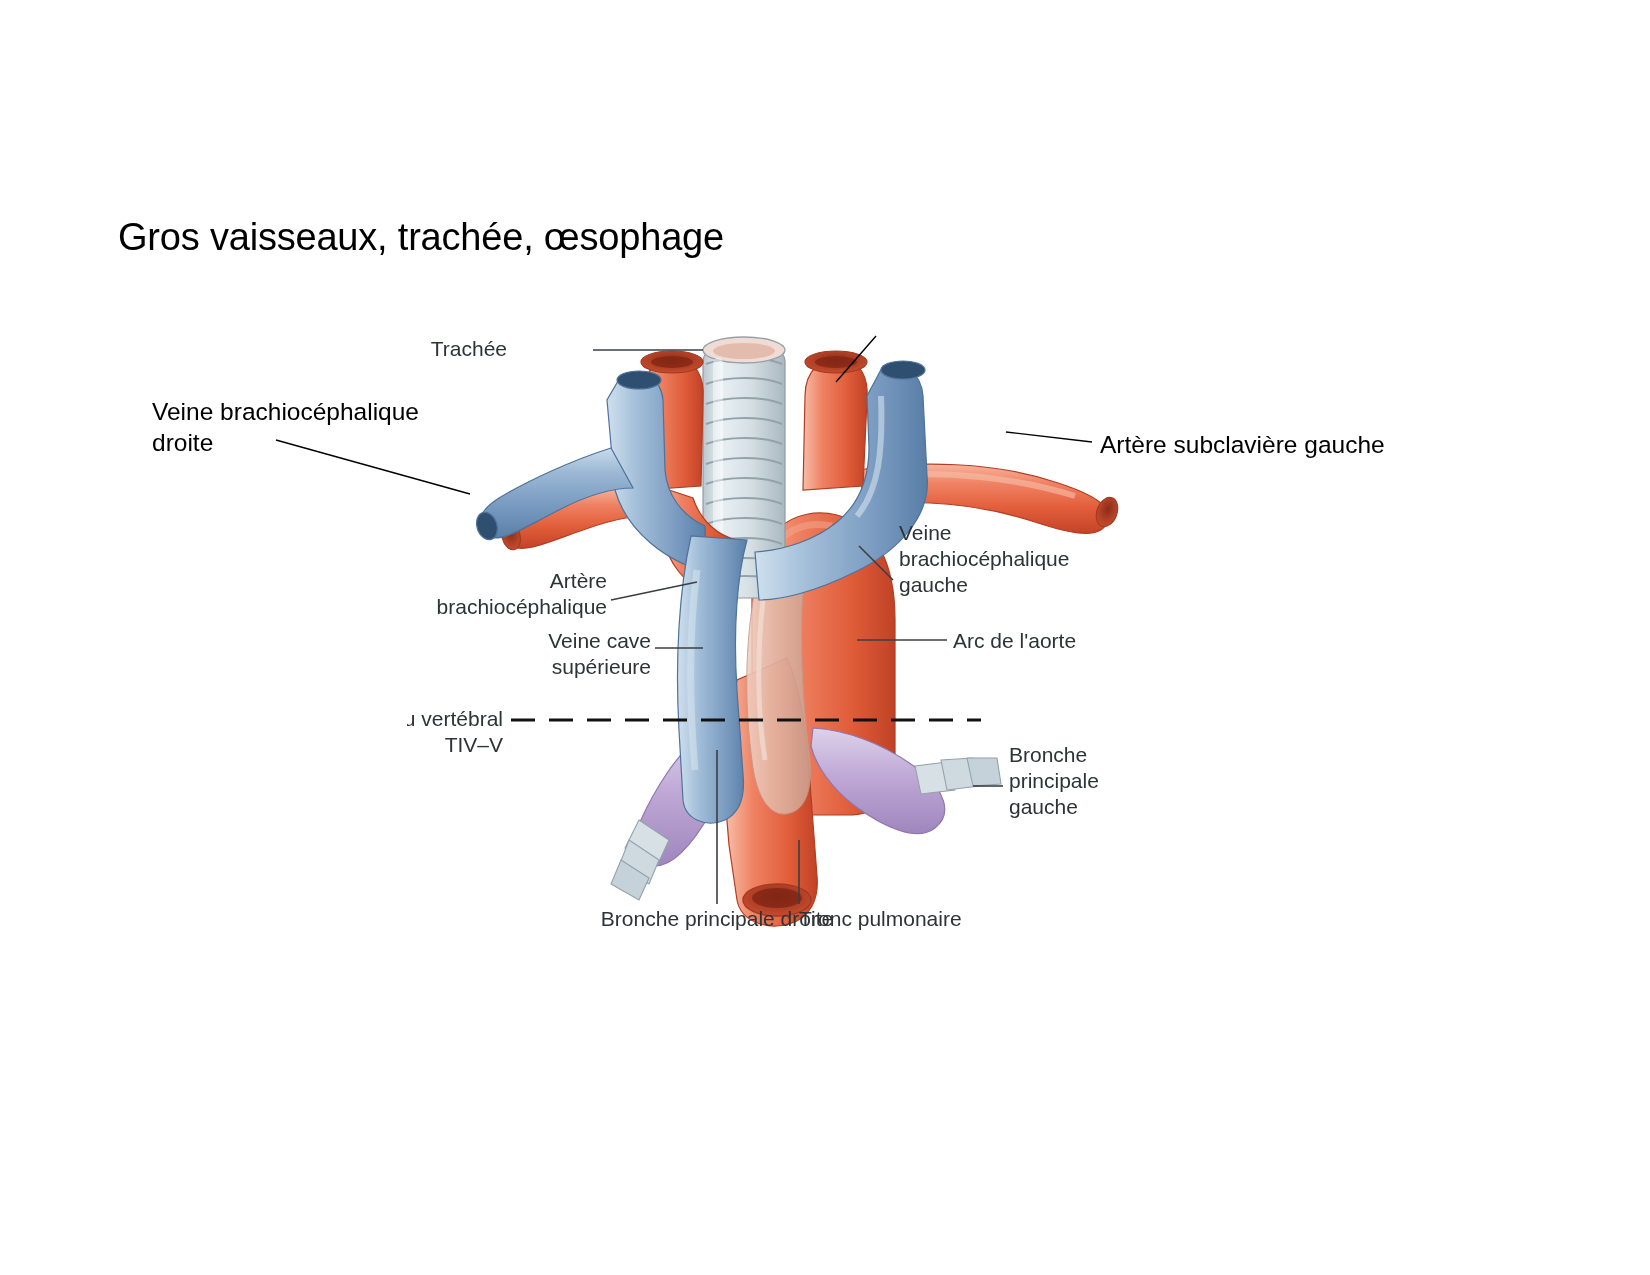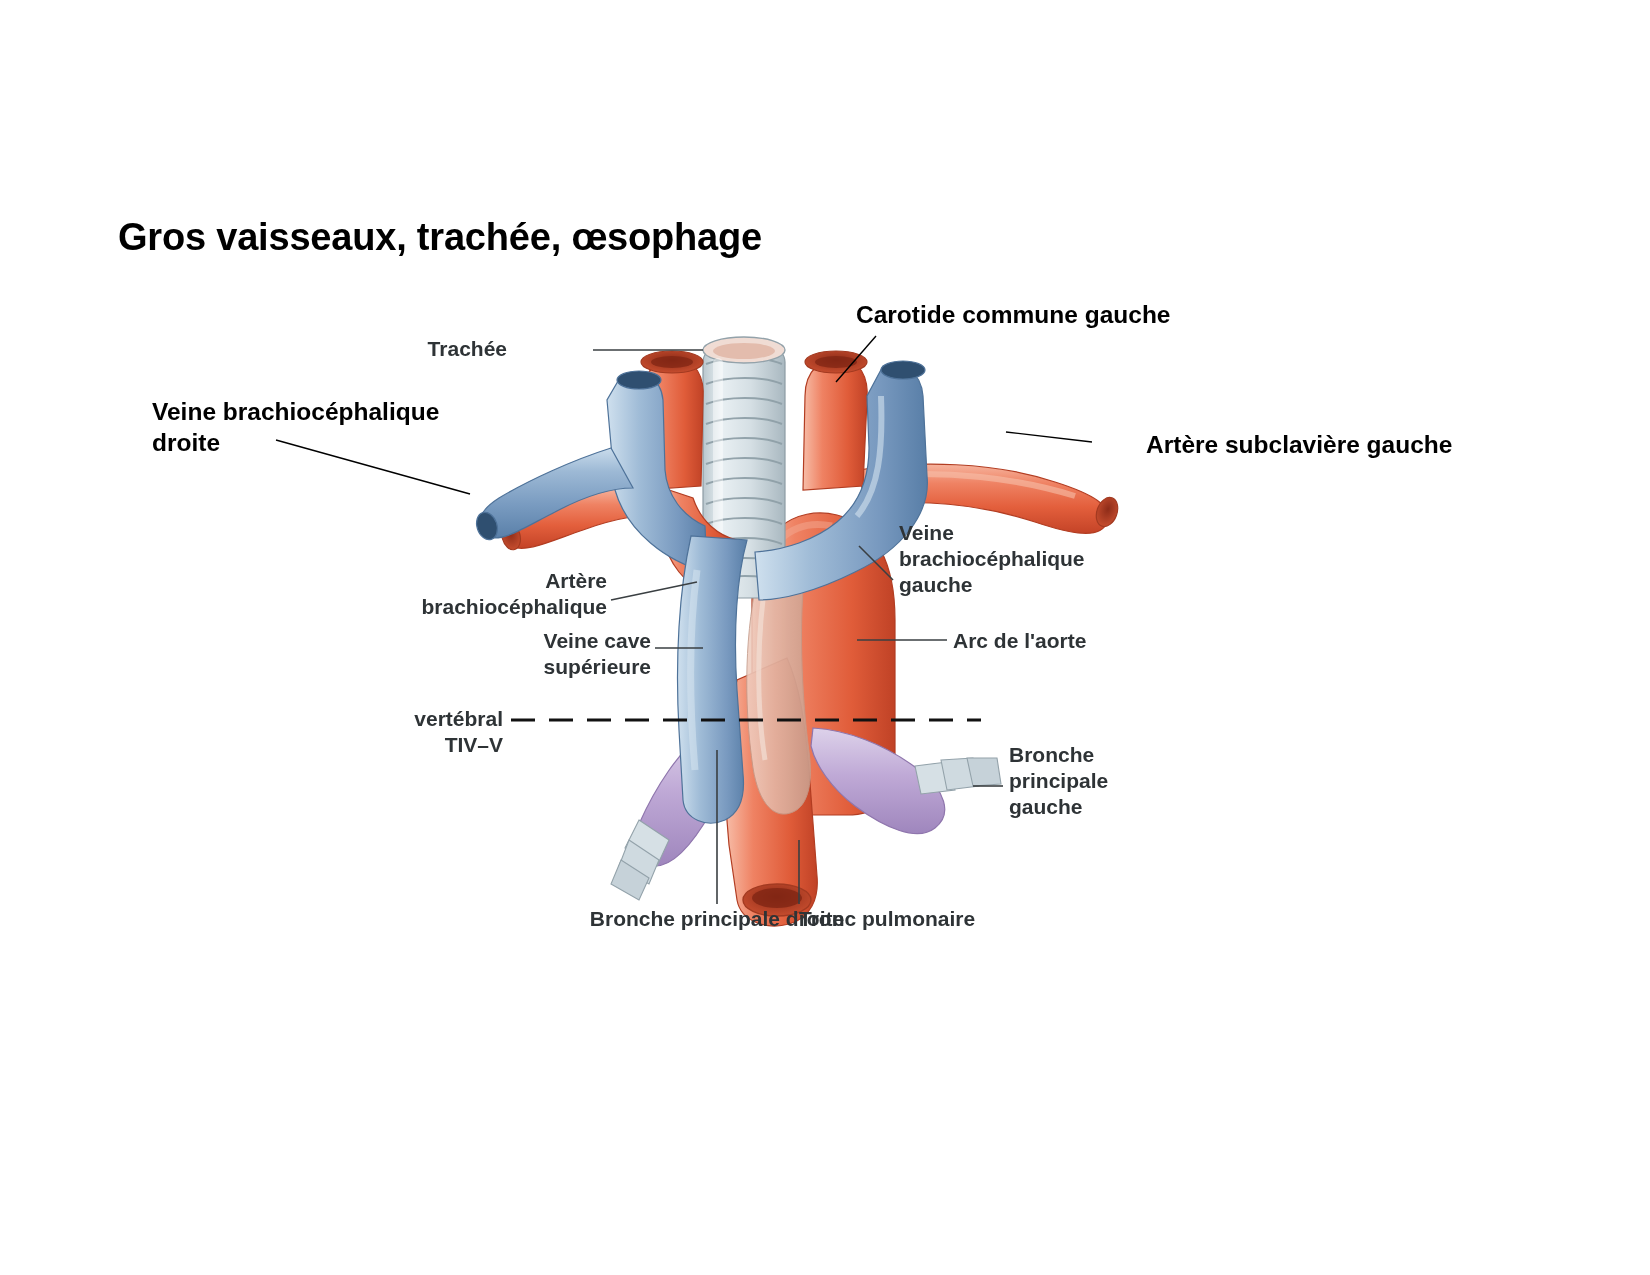--- a/index.html
+++ b/index.html
@@ -7,21 +7,20 @@
     padding: 0;
     background: #ffffff;
   }
   #slide {
     position: relative;
     width: 1650px;
     height: 1275px;
     background: #ffffff;
     overflow: hidden;
     font-family: "Liberation Sans", sans-serif;
-    font-weight: bold;
   }
 
   
   #slide-title {
     position: absolute;
     left: 118px;
     top: 215px;
     font-size: 38px;
     line-height: 1.2;
     color: #000000;
@@ -34,21 +33,21 @@
   .ov-label {
     position: absolute;
     font-size: 24.5px;
     line-height: 1.28;
     color: #000000;
     font-family: "Liberation Sans", sans-serif;
     white-space: pre-line;
   }
   #label-carotide { left: 856px; top: 299px; }
   #label-veine-bc-droite { left: 152px; top: 396px; }
-  #label-subclaviere { left: 1100px; top: 429px; margin-left: 46px; }
+  #label-subclaviere { left: 1100px; top: 429px; }
 
   
   #figure {
     position: absolute;
     left: 400px;
     top: 300px;
     width: 740px;
     height: 660px;
     margin-left: 7px;
   }
@@ -292,20 +291,19 @@
 
   <svg id="overlay-leaders" width="1650" height="1275" style="position:absolute;left:0;top:0;pointer-events:none;" xmlns="http://www.w3.org/2000/svg">
 
     <path class="ov-leader" d="M876,336 L836,382"></path>
 
     <path class="ov-leader" d="M276,440 L470,494"></path>
 
     <path class="ov-leader" d="M1092,442 L1006,432"></path>
   </svg>
 
-  <div class="ov-label" id="label-carotide">Carotide commune gauche</div>
 
   <div class="ov-label" id="label-veine-bc-droite">Veine brachiocéphalique
 droite</div>
 
   <div class="ov-label" id="label-subclaviere">Artère subclavière gauche</div>
 
 </div>
 
 </body></html>

